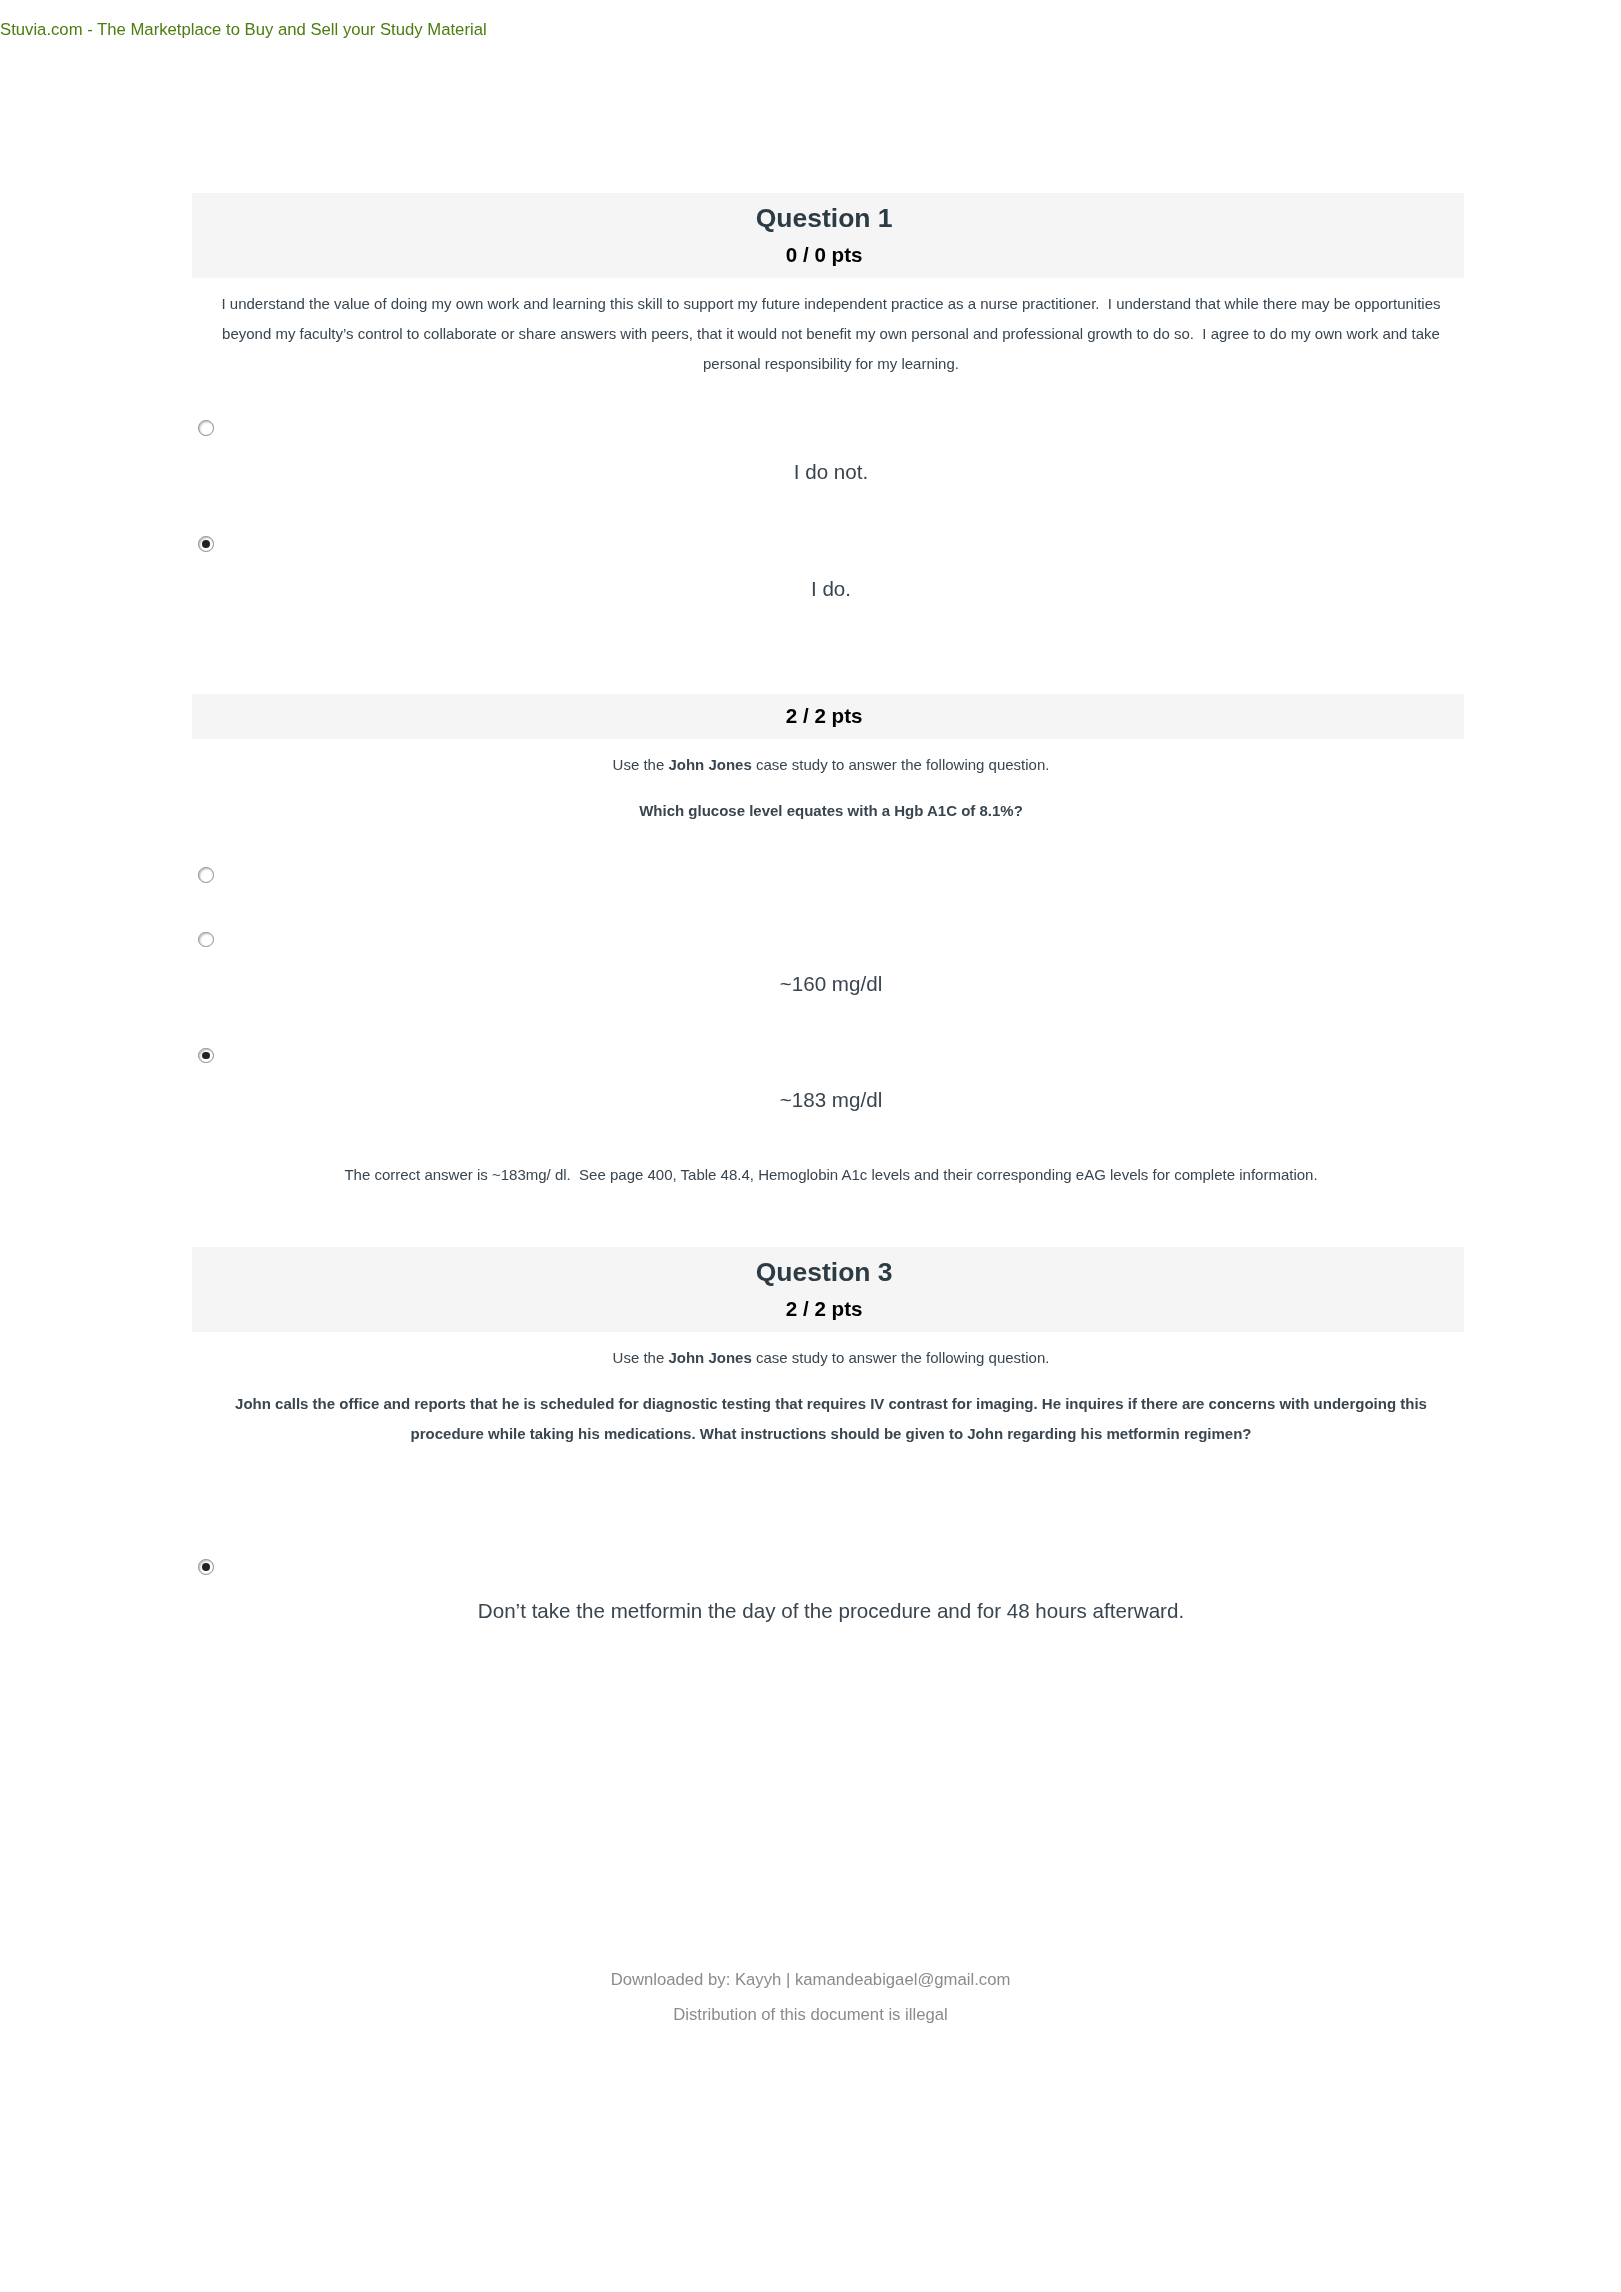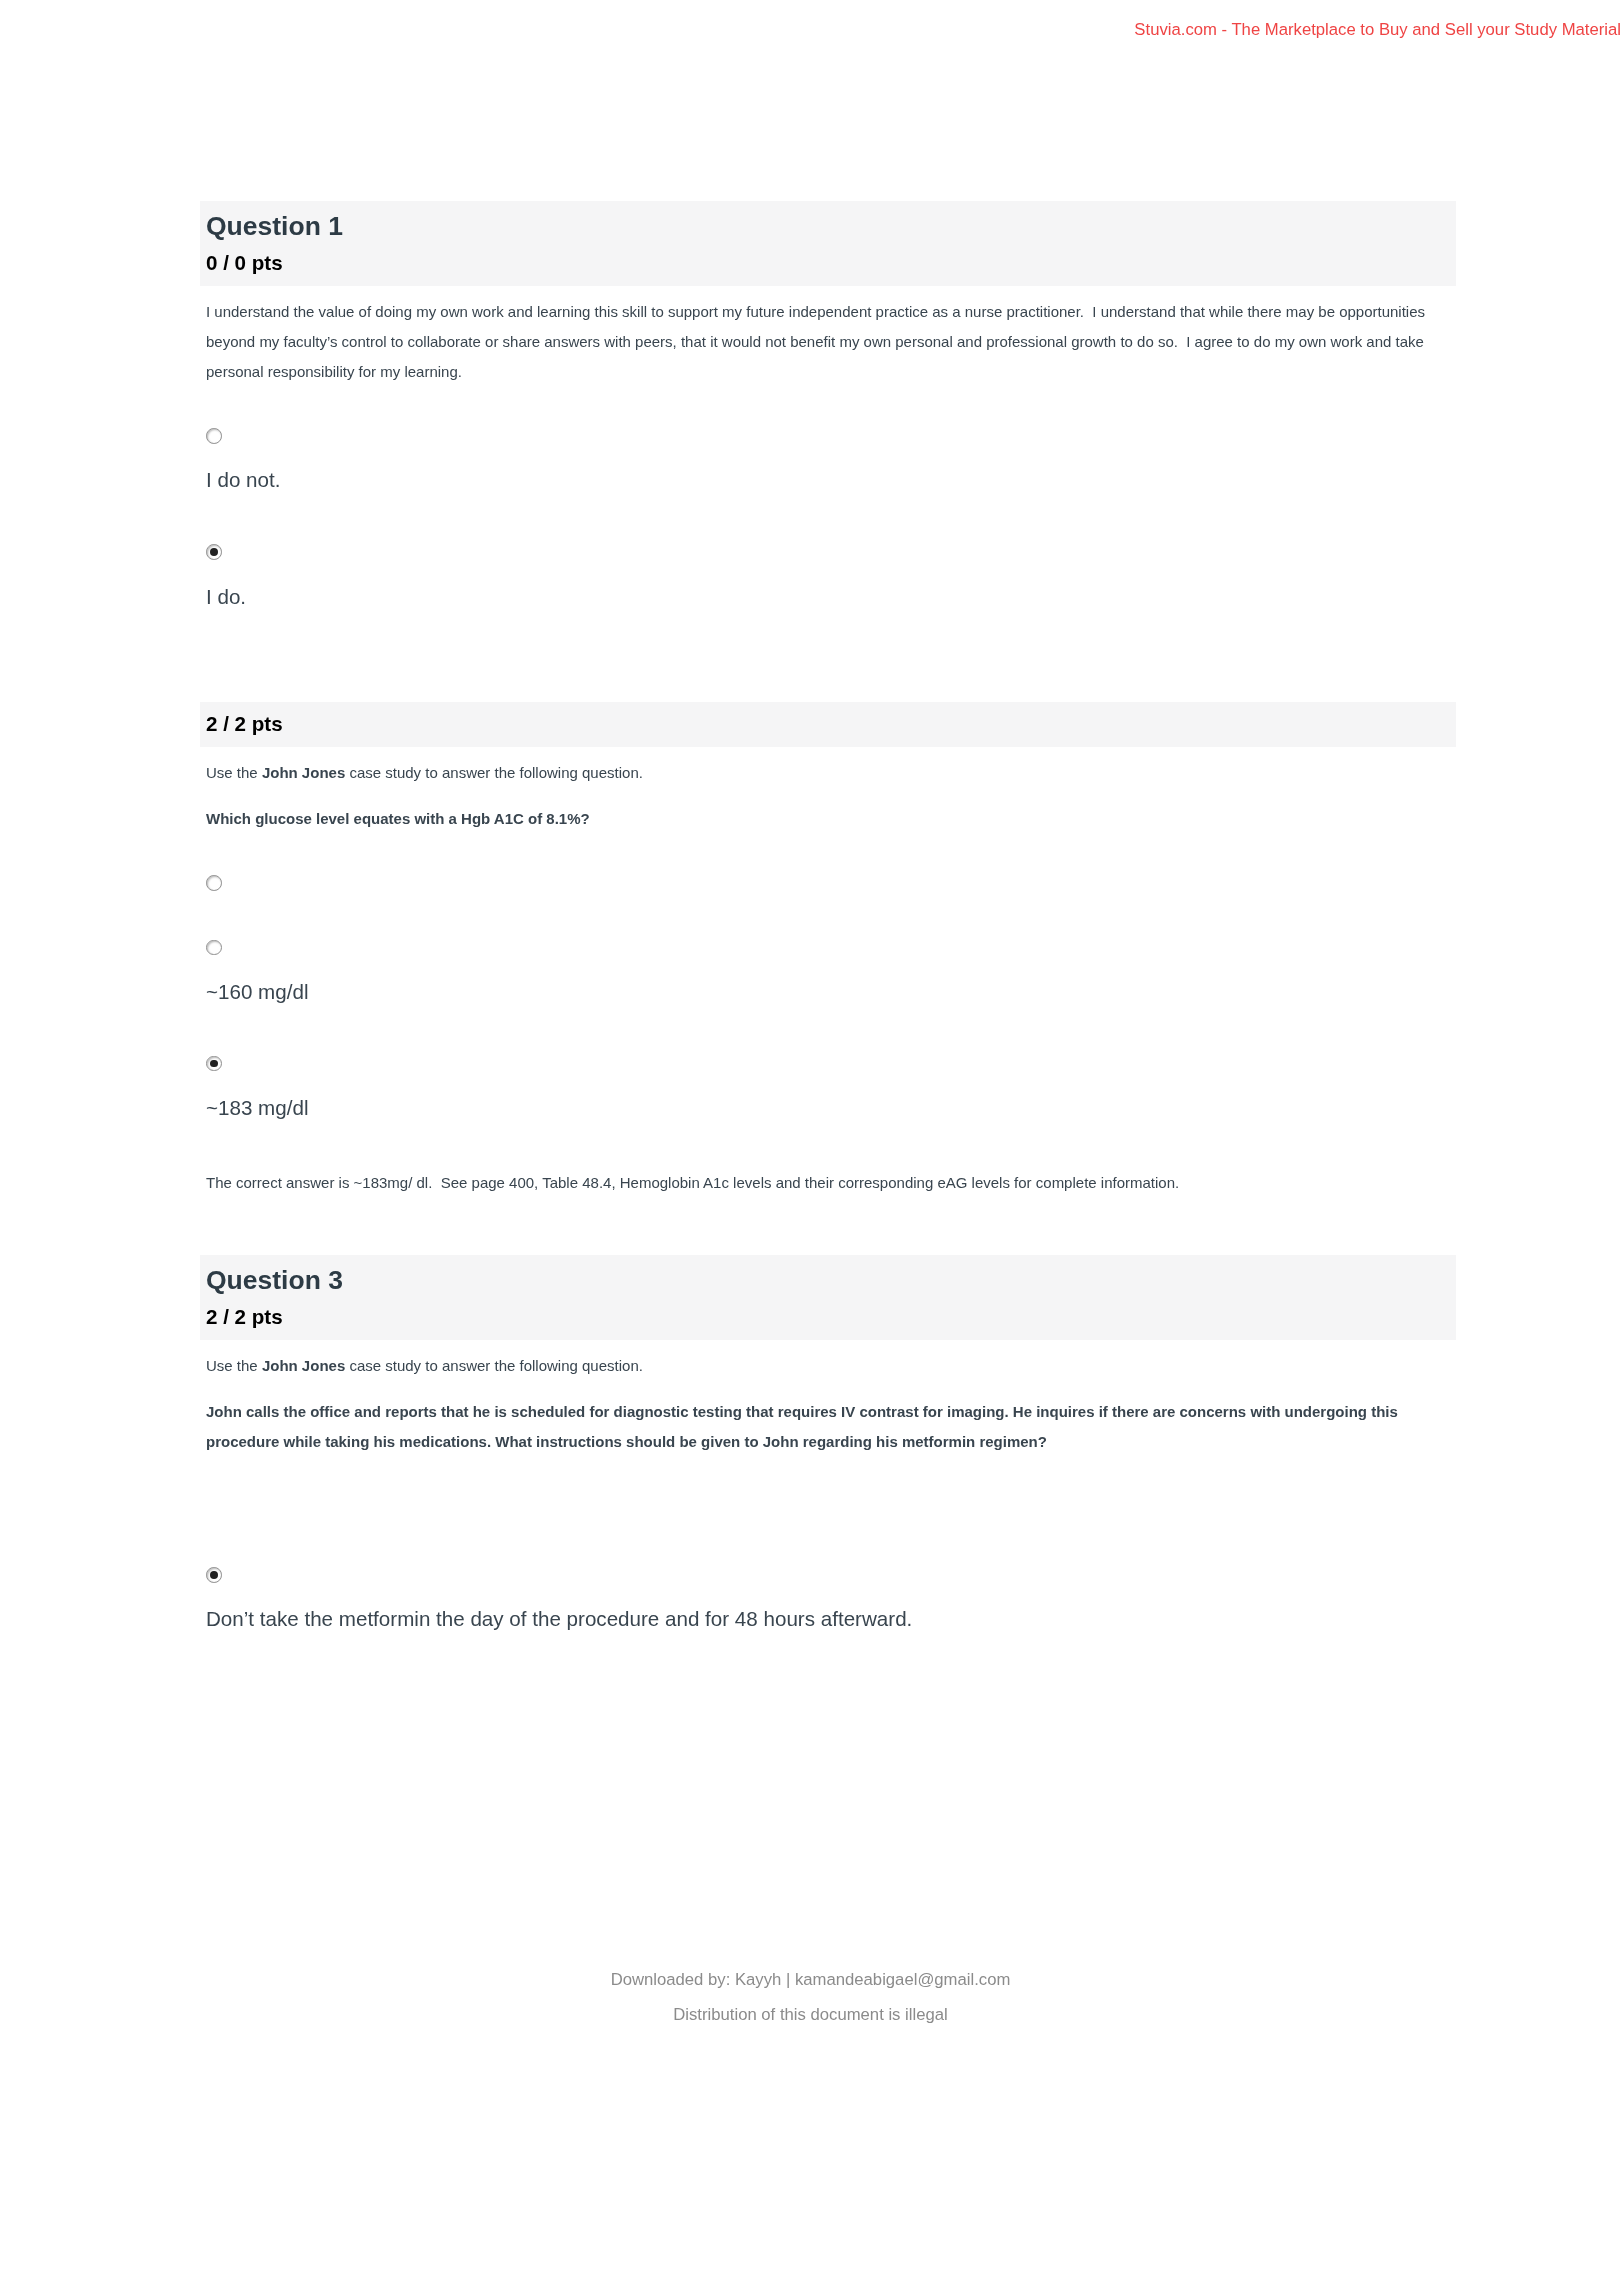--- a/index.html
+++ b/index.html
@@ -6,26 +6,26 @@
   .page {
     position:relative;
     width:1621px; height:2293px;
     background:#ffffff;
     font-family:"Liberation Sans", "DejaVu Sans", sans-serif;
     color:#39454f;
     overflow:hidden;
   }
   .page-header {
     position:absolute; top:19.6px; left:0; width:100%;
-    text-align:right; font-size:16.7px; color:#ef4444;
+    text-align:left; font-size:16.7px; color:#4d7c0f;
   }
   .content {
     position:absolute; top:193px; left:198px; width:1266px;
   }
-  .question { margin:8px; }
+  .question { margin:0;text-align:center; }
   .q-header {
     background:#f5f5f6;
     margin-left:-5.9px;
     padding:9.8px 13.7px 11.8px 5.9px;
   }
   .q-title {
     margin:0 0 8.8px 0;
     font-size:26.5px; font-weight:bold; color:#2d3b45;
   }
   .q-pts {

